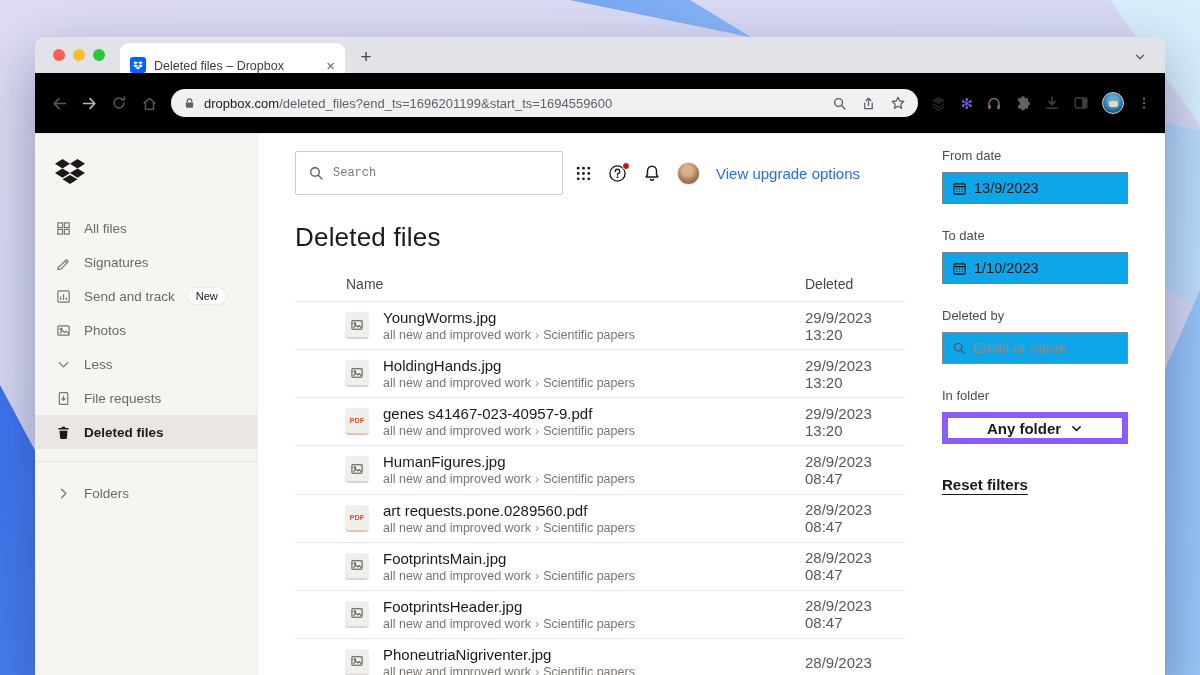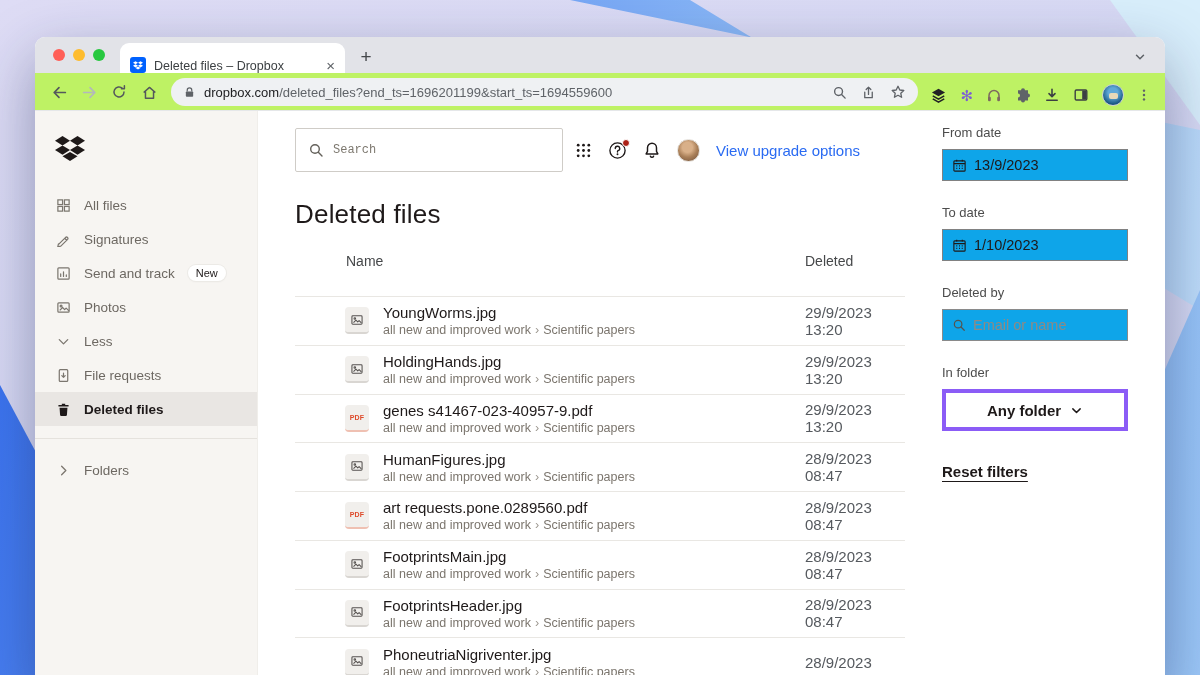--- a/index.html
+++ b/index.html
@@ -23,21 +23,21 @@
   .lights{position:absolute;left:18px;top:12px;display:flex;gap:8px}
   .light{width:12px;height:12px;border-radius:50%}
   .light.r{background:#ff5f57}.light.y{background:#febc2e}.light.g{background:#28c840}
   .tab{margin-left:85px;width:225px;height:30px;background:#fff;border-radius:9px 9px 0 0;display:flex;align-items:flex-end;padding:0 10px;gap:8px}
   .favicon{width:16px;height:16px;border-radius:3px;background:#0061fe;display:flex;align-items:center;justify-content:center;flex:0 0 16px}
   .tab-title{font-size:12.5px;color:#3c4043;white-space:nowrap;overflow:hidden;flex:1}
   .tab-close{font-size:15px;color:#5f6368;cursor:default;line-height:1}
   .newtab{width:26px;height:26px;margin:0 0 3px 8px;display:flex;align-items:center;justify-content:center;font-size:19px;color:#44474a;border-radius:50%}
   .strip-chevron{position:absolute;right:18px;bottom:9px;color:#5f6368}
 
-  .toolbar{flex:0 0 38px;background:#bef264;border-bottom:1px solid #e5e7e9;display:flex;align-items:flex-end;padding:4px 10px;gap:2px}
+  .toolbar{flex:0 0 38px;background:#000000;border-bottom:1px solid #e5e7e9;display:flex;align-items:center;padding:16px 10px;gap:2px}
   .navbtn{width:28px;height:28px;display:flex;align-items:center;justify-content:center;border-radius:50%;color:#54585c}
   .navbtn.dis{color:#b3b7bc}
   .urlpill{flex:1;height:28px;background:#eff1f3;border-radius:14px;display:flex;align-items:center;padding:0 12px;margin:0 6px;min-width:0}
   .urltext{font-size:13px;margin-left:8px;white-space:nowrap;overflow:hidden;flex:1}
   .urltext .dom{color:#202124}.urltext .rest{color:#5f6368}
   .pill-icons{display:flex;align-items:center;gap:14px;color:#5f6368;margin-left:10px}
   .ext-icons{display:flex;align-items:center;gap:13px;padding:0 4px}
   .avatar-br{width:22px;height:22px;border-radius:50%;background:radial-gradient(circle at 50% 38%,#5fa8d8 0 30%,#1d5c86 70%,#123a55);border:1px solid #cfd2d6;position:relative;overflow:hidden}
   .avatar-br::after{content:"";position:absolute;left:6px;top:8px;width:9px;height:6px;background:#e8d9b8;border-radius:2px}
 
@@ -58,41 +58,41 @@
   .sbox{width:268px;height:44px;border:1px solid #cfccc7;border-radius:2px;background:#fff;display:flex;align-items:center;padding:0 12px;gap:9px;color:#878378}
   .sbox input{border:none;outline:none;font-size:12px;width:100%;font-family:Liberation Mono, monospace;color:#1e1919;background:transparent}
   .sbox input::placeholder{color:#7d786f}
   .hicons{display:flex;align-items:center;gap:16px;margin-left:auto;color:#1e1919}
   .hicon{position:relative;display:flex;align-items:center;justify-content:center}
   .reddot{position:absolute;top:-2px;right:-3px;width:8px;height:8px;border-radius:50%;background:#ac2015;border:1.5px solid #fff}
   .avatar-db{width:23px;height:23px;border-radius:50%;background:radial-gradient(circle at 45% 35%,#d9b089 0 28%,#a97f58 55%,#6e4f3a);overflow:hidden;border:1px solid #e4e0da}
   .upgrade{font-size:15px;color:#2a6bf2;margin:0 45px 0 16px;text-decoration:none;white-space:nowrap}
 
   .ctitle{font-size:26px;font-weight:500;color:#1e1919;margin-top:27px;letter-spacing:.2px}
-  .thead{display:flex;align-items:flex-end;margin-top:23px;padding:0 0 27px 51px;border-bottom:1px solid #e9e7e3;font-size:14px;font-weight:500;color:#46484a}
+  .thead{display:flex;align-items:flex-end;margin-top:23px;padding:0 0 9px 51px;border-bottom:1px solid #e9e7e3;font-size:14px;font-weight:500;color:#46484a}
   .thead .col-del{margin-left:auto;width:100px}
   .frow{display:flex;align-items:center;height:53px;border-bottom:1px solid #e9e7e3;padding-left:50px}
   .ftile{width:24px;height:27px;border-radius:4px;background:#f1efec;border-bottom:2px solid #d9d6d2;display:flex;align-items:center;justify-content:center;flex:0 0 24px;color:#565250}
   .ftile .gp{display:none;font-size:7px;font-weight:700;color:#de4a2a;letter-spacing:.2px}
   .ftile.t-pdf{border-bottom-color:#efc0b2}
   .ftile.t-pdf .gp{display:block}
   .fmeta{margin-left:14px;min-width:0}
   .fname{font-size:15px;color:#1e1919;line-height:17px;white-space:nowrap}
   .fpath{font-size:12.5px;color:#7b756d;margin-top:2px;white-space:nowrap}
   .fpath .sep{margin:0 4px;color:#9b968e}
   .fdate{margin-left:auto;width:100px;font-size:15px;color:#55595e;line-height:17px}
 
   .filters{width:245px;flex:0 0 245px;padding:14px 37px 0 22px}
   .flabel{font-size:13px;color:#4c4c4c;margin-bottom:9px}
   .fgroup{margin-bottom:24px}
   .finput{width:186px;height:32px;border:1.5px solid #818181;background:#0ea5e9;display:flex;align-items:center;padding:0 9px;gap:7px;color:#1e1919}
   .finput input{border:none;outline:none;width:100%;font-size:14.5px;font-family:inherit;color:#1e1919;background:transparent}
   .finput input::placeholder{color:#8f8a84}
   .finput.lite{border-color:#8a8a8a}
-  .anyfolder{width:186px;height:42px;border:4px solid #8b5cf6;background:#fff;display:flex;align-items:center;justify-content:center;gap:9px;font-size:15px;font-weight:700;color:#1e1919;font-family:inherit}
+  .anyfolder{width:186px;height:32px;border:6px solid #8b5cf6;background:#fff;display:flex;align-items:center;justify-content:center;gap:9px;font-size:15px;font-weight:700;color:#1e1919;font-family:inherit}
   .reset{display:inline-block;margin-top:8px;font-size:15px;font-weight:700;color:#1e1919;text-decoration:underline;text-underline-offset:4px}
   svg{display:block}
 </style>
 </head>
 <body>
 
 <div class="stage">
   <div class="wp"></div>
   <div class="wp-layer wp-top"></div>
   <div class="wp-layer wp-rightlight"></div>

